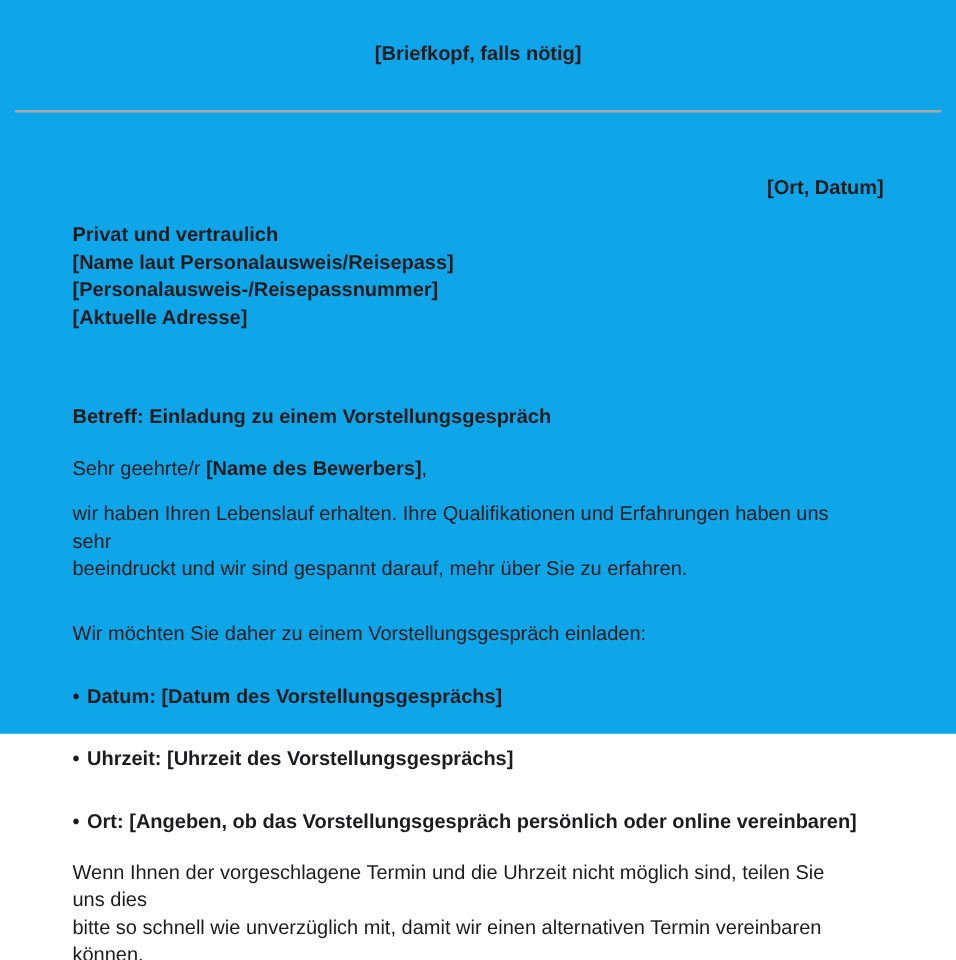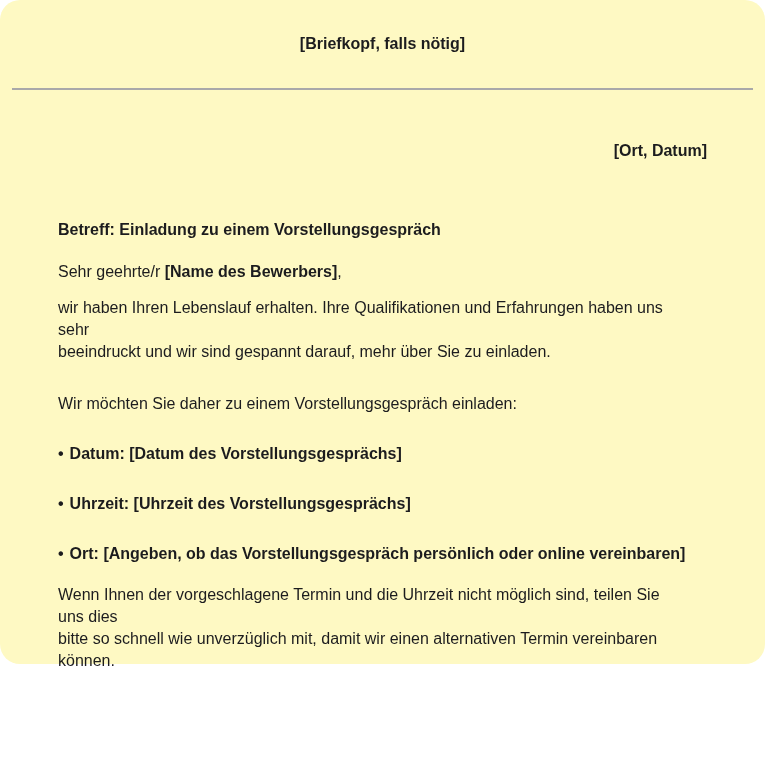--- a/index.html
+++ b/index.html
@@ -4,21 +4,21 @@
 <style>
   * { margin:0; padding:0; box-sizing:border-box; }
   html, body { background:#ffffff; }
   body {
     width:765px; height:768px;
     font-family:"Liberation Sans", sans-serif;
     font-size:16px; line-height:22px;
     color:#1c1c1e;
     overflow:hidden;
   }
-  .page { width:765px; height:664px; background:#fef9c3;border-radius:20px; }
+  .page { width:765px; height:587px; background:#0ea5e9; }
   .b { font-weight:700; }
   .pre { white-space:pre-line; }
   .content { padding:0 58px; }
 
   .letterhead { padding-top:33px; text-align:center; font-weight:700; }
   .rule { height:2px; background:#a9a9a9; margin:33px 12px 0 12px; }
   .date-line { margin-top:50px; text-align:right; font-weight:700; }
   .recipient { margin-top:16px; font-weight:700; }
   .subject { margin-top:57px; font-weight:700; }
   .salutation { margin-top:20px; }
@@ -35,30 +35,36 @@
 <div class="page">
 
   <div class="letterhead">[Briefkopf, falls nötig]</div>
 
   <div class="rule"></div>
 
   <div class="content">
 
     <div class="date-line">[Ort, Datum]</div>
 
+    <div class="recipient">
+      <div>Privat und vertraulich</div>
+      <div>[Name laut Personalausweis/Reisepass]</div>
+      <div>[Personalausweis-/Reisepassnummer]</div>
+      <div>[Aktuelle Adresse]</div>
+    </div>
 
     <div class="subject">Betreff: Einladung zu einem Vorstellungsgespräch</div>
 
     <div class="salutation">
       <span>Sehr geehrte/r </span><span class="b">[Name des Bewerbers]</span><span>,</span>
     </div>
 
     <div class="para-1 pre">wir haben Ihren Lebenslauf erhalten. Ihre Qualifikationen und Erfahrungen haben uns
 sehr
-beeindruckt und wir sind gespannt darauf, mehr über Sie zu einladen.</div>
+beeindruckt und wir sind gespannt darauf, mehr über Sie zu erfahren.</div>
 
     <div class="para-2">Wir möchten Sie daher zu einem Vorstellungsgespräch einladen:</div>
 
     <div class="bullet">
       <span class="marker">•</span><span>Datum: [Datum des Vorstellungsgesprächs]</span>
     </div>
 
     <div class="bullet">
       <span class="marker">•</span><span>Uhrzeit: [Uhrzeit des Vorstellungsgesprächs]</span>
     </div>

